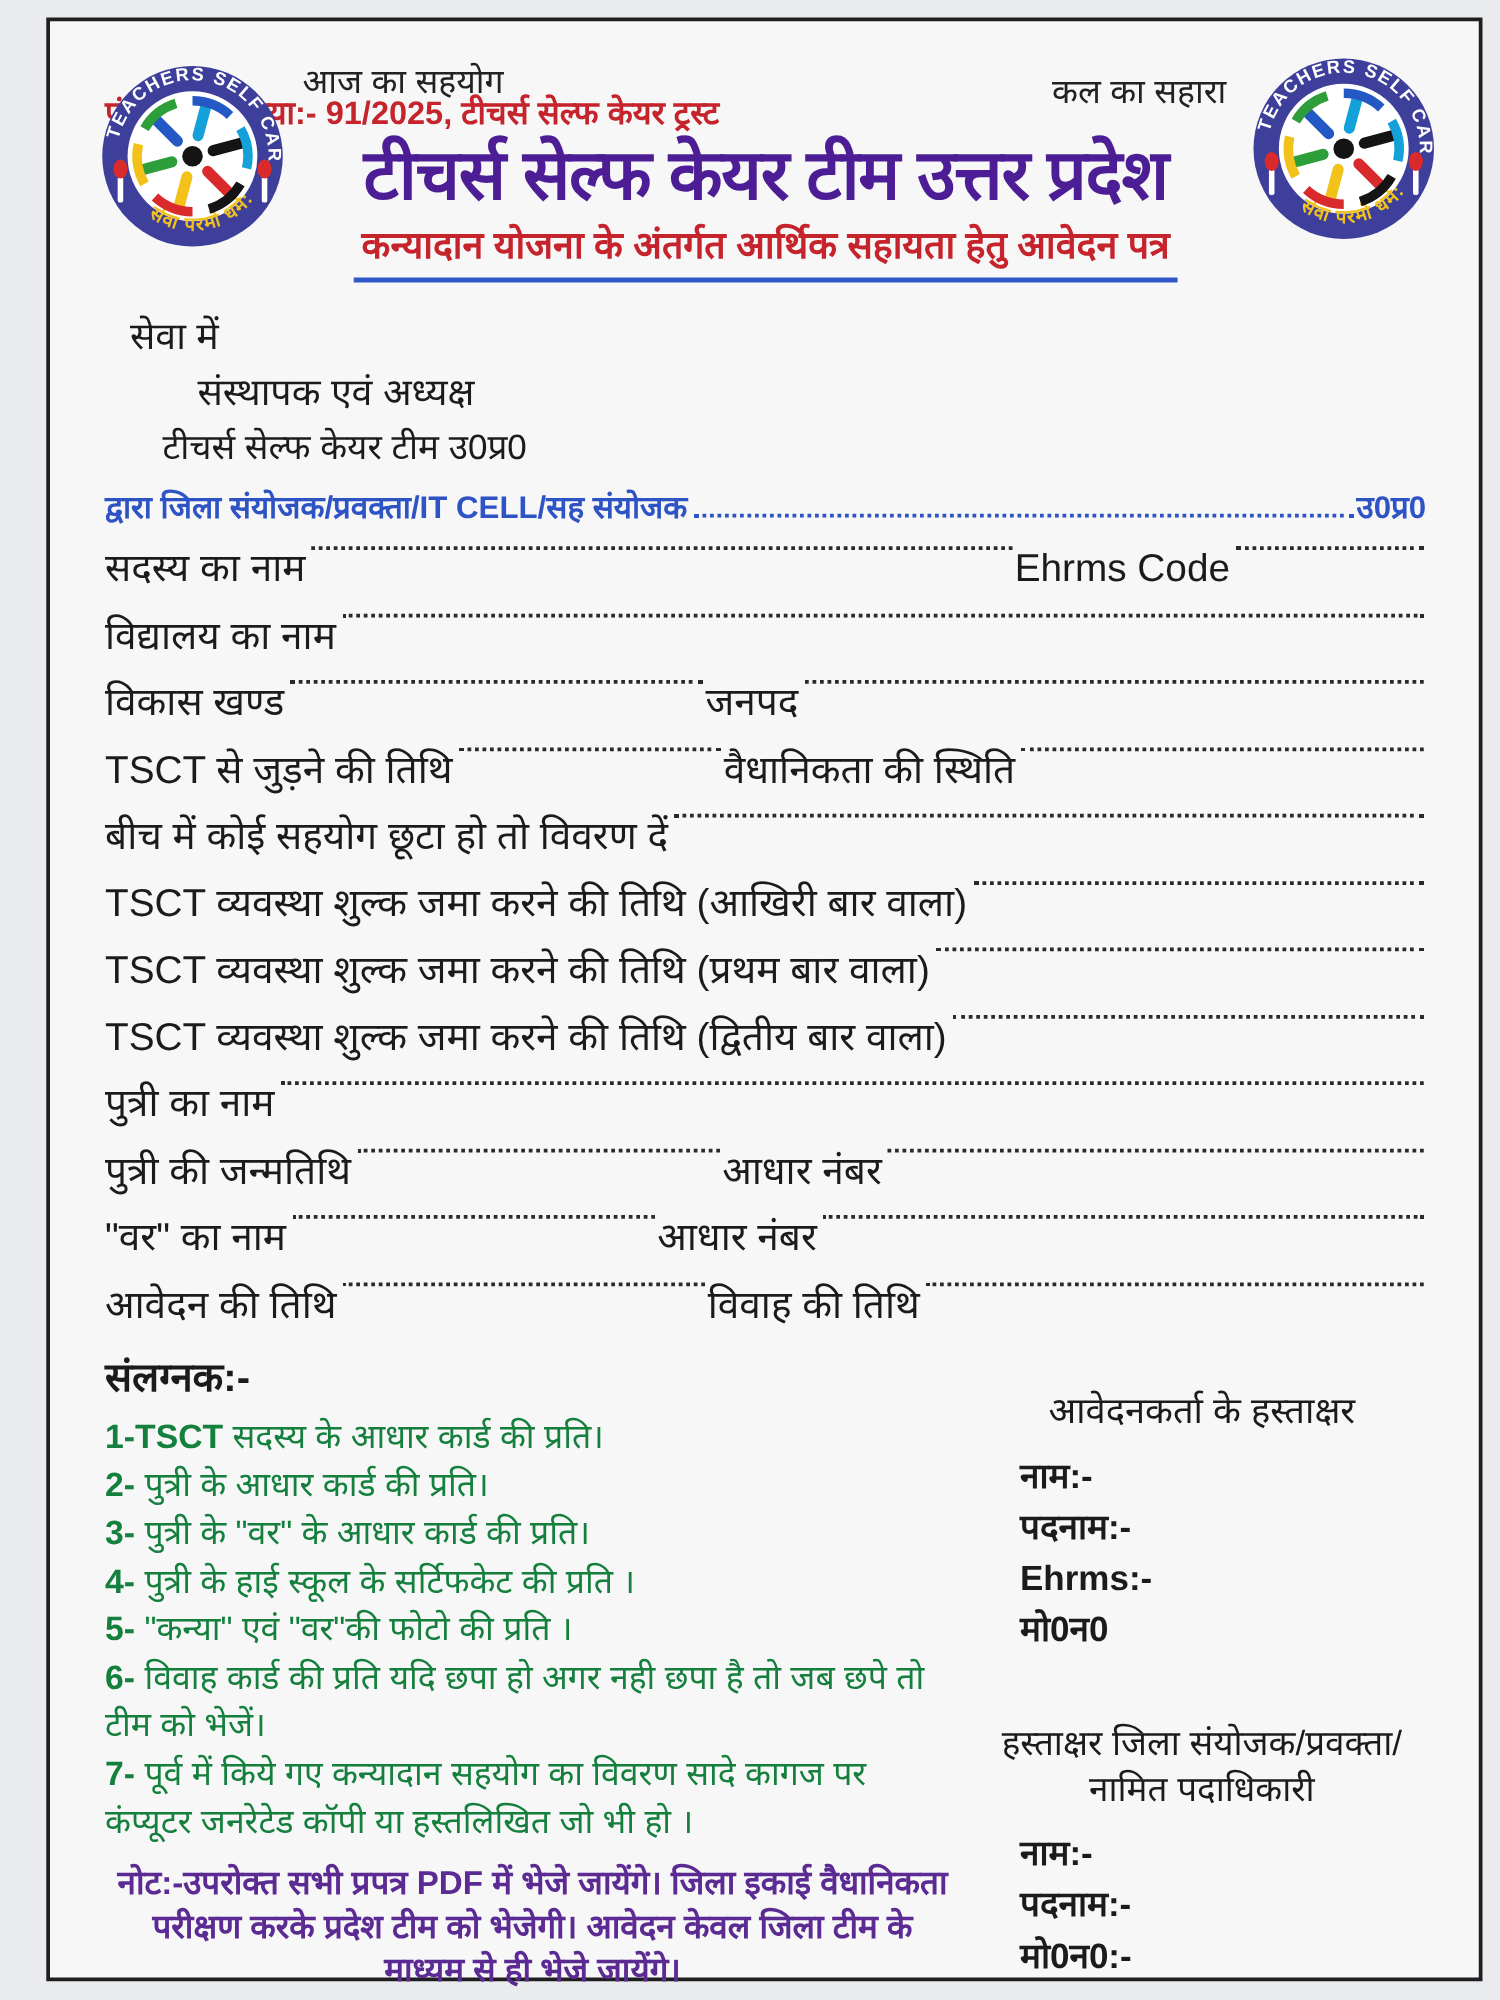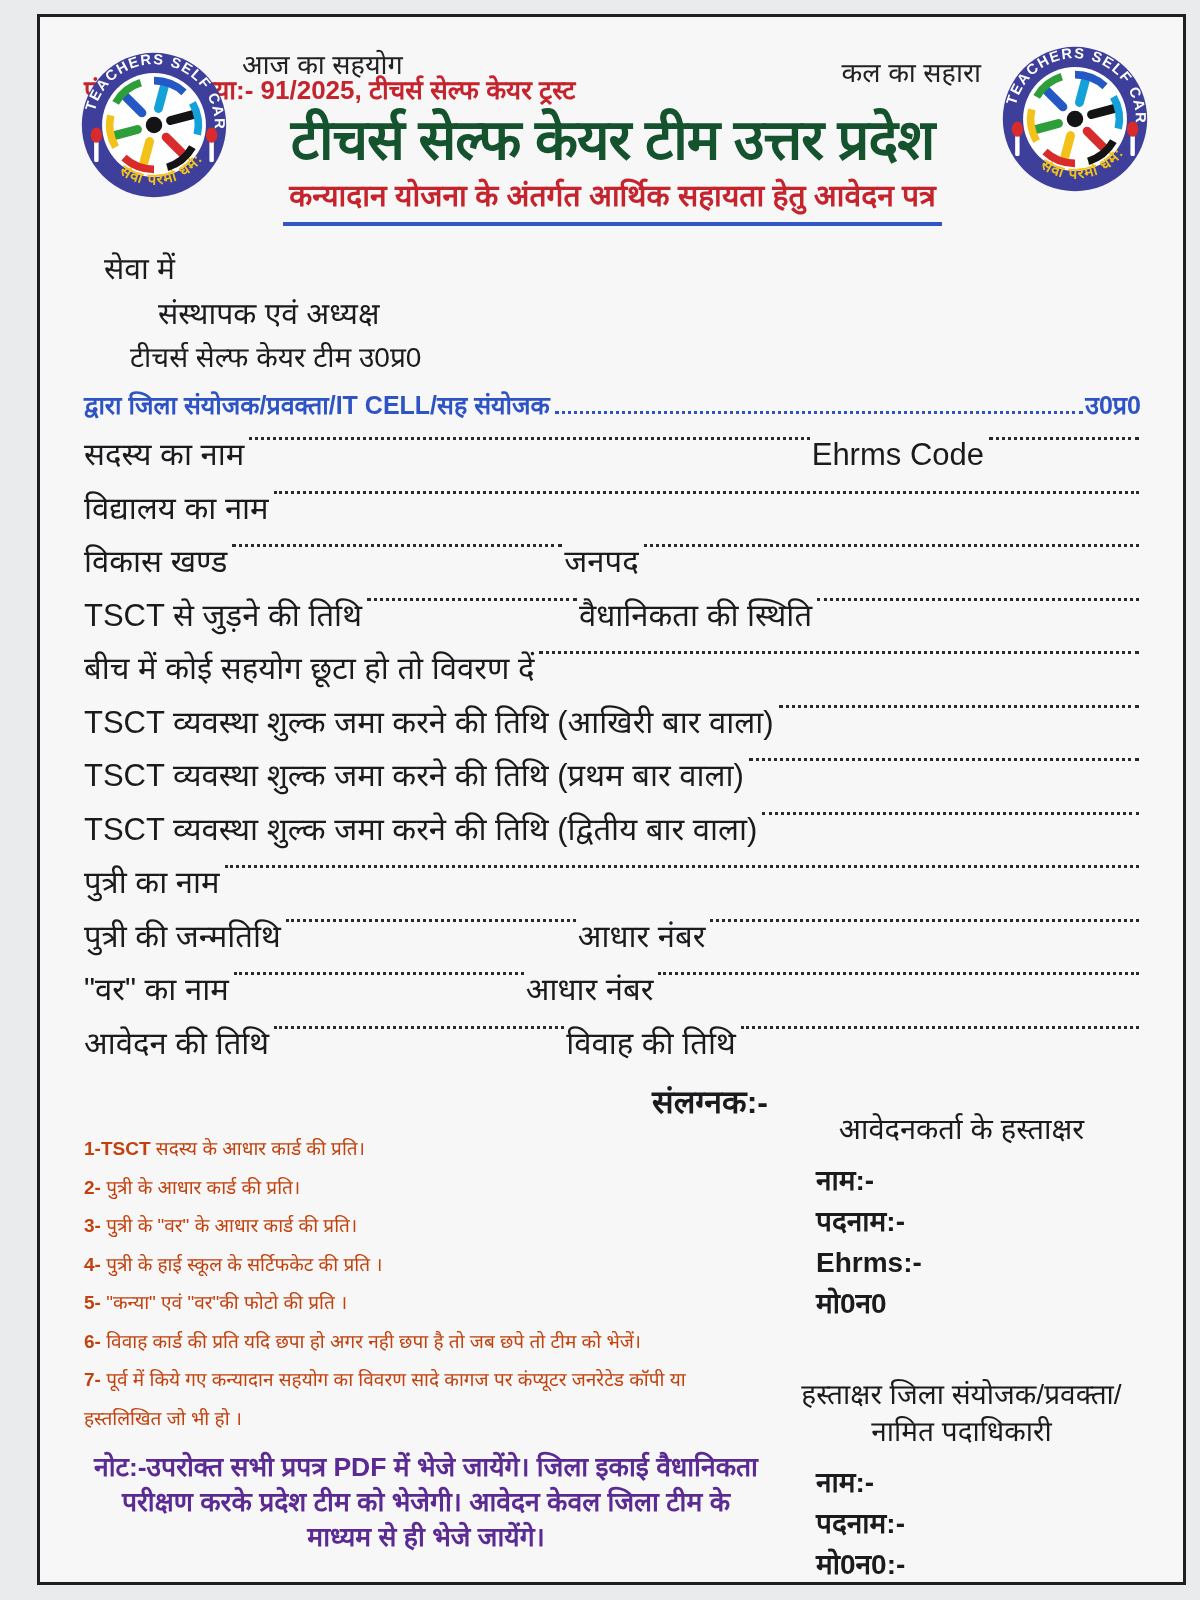--- a/index.html
+++ b/index.html
@@ -23,21 +23,21 @@
   .logo.left  { left:-6px; top:12px; }
   .logo.right { right:-10px; top:6px; }
   .slogan-left  { position:absolute; left:158px; top:8px;  font-size:27px; color:#222; }
   .slogan-right { position:absolute; right:160px; top:16px; font-size:27px; color:#222; }
   .reg-line {
     color:#c5242c; font-weight:bold;
     font-size:26px; padding-top:34px; letter-spacing:0;
   }
   .title {
     text-align:center; font-size:56px; font-weight:800;
-    letter-spacing:-1px; color:#14532d; margin-top:2px; line-height:62px;
+    letter-spacing:-1px; color:#4c1d95; margin-top:2px; line-height:62px;
     white-space:nowrap;
   }
   .subtitle-wrap { text-align:center; margin-top:3px; }
   .subtitle {
     display:inline-block; color:#c5242c; font-weight:bold; font-size:30px;
     border-bottom:4px solid #3056c8; padding:0 6px 7px 6px;
   }
   
   .salute-1 { font-size:30px; margin-top:14px;margin-left:20px; }
   .salute-2 { font-size:30px; margin-left:74px; margin-top:4px; }
@@ -59,22 +59,22 @@
     margin:0 2px 7px 5px; min-width:40px; height:1px;
   }
   .dots.w150 { flex:0 0 150px; }
   .dots.w210 { flex:0 0 210px; }
   .dots.w290 { flex:0 0 290px; }
   .dots.w330 { flex:0 0 330px; }
   
   .bottom { display:flex; margin-top:8px; }
   .col-left  { width:684px; flex:0 0 684px; }
   .col-right { flex:1 1 auto; padding-left:14px; }
-  .attach-head { font-size:32px; font-weight:bold; margin-bottom:8px;text-align:right; }
-  .attach-item { font-size:19px; line-height:38.5px; color:#c2410c; }
+  .attach-head { font-size:32px; font-weight:bold; margin-bottom:8px; }
+  .attach-item { font-size:27px; line-height:38.5px; color:#15803d; }
   .attach-item .num, .attach-item .bld { font-weight:bold; }
   .note {
     margin-top:12px; color:#5b2a92; font-weight:bold;
     font-size:26.5px; line-height:35px; text-align:center; padding:0 4px;
   }
   .sig-head { text-align:center; font-size:29px; margin-top:32px; line-height:37px; }
   .sig-rows { margin-top:12px; padding-left:34px; }
   .sig-row { font-size:28px; font-weight:bold; line-height:41px; }
   .sig2 { margin-top:52px; }
   .sig2 .sig-head { font-size:28px; }

